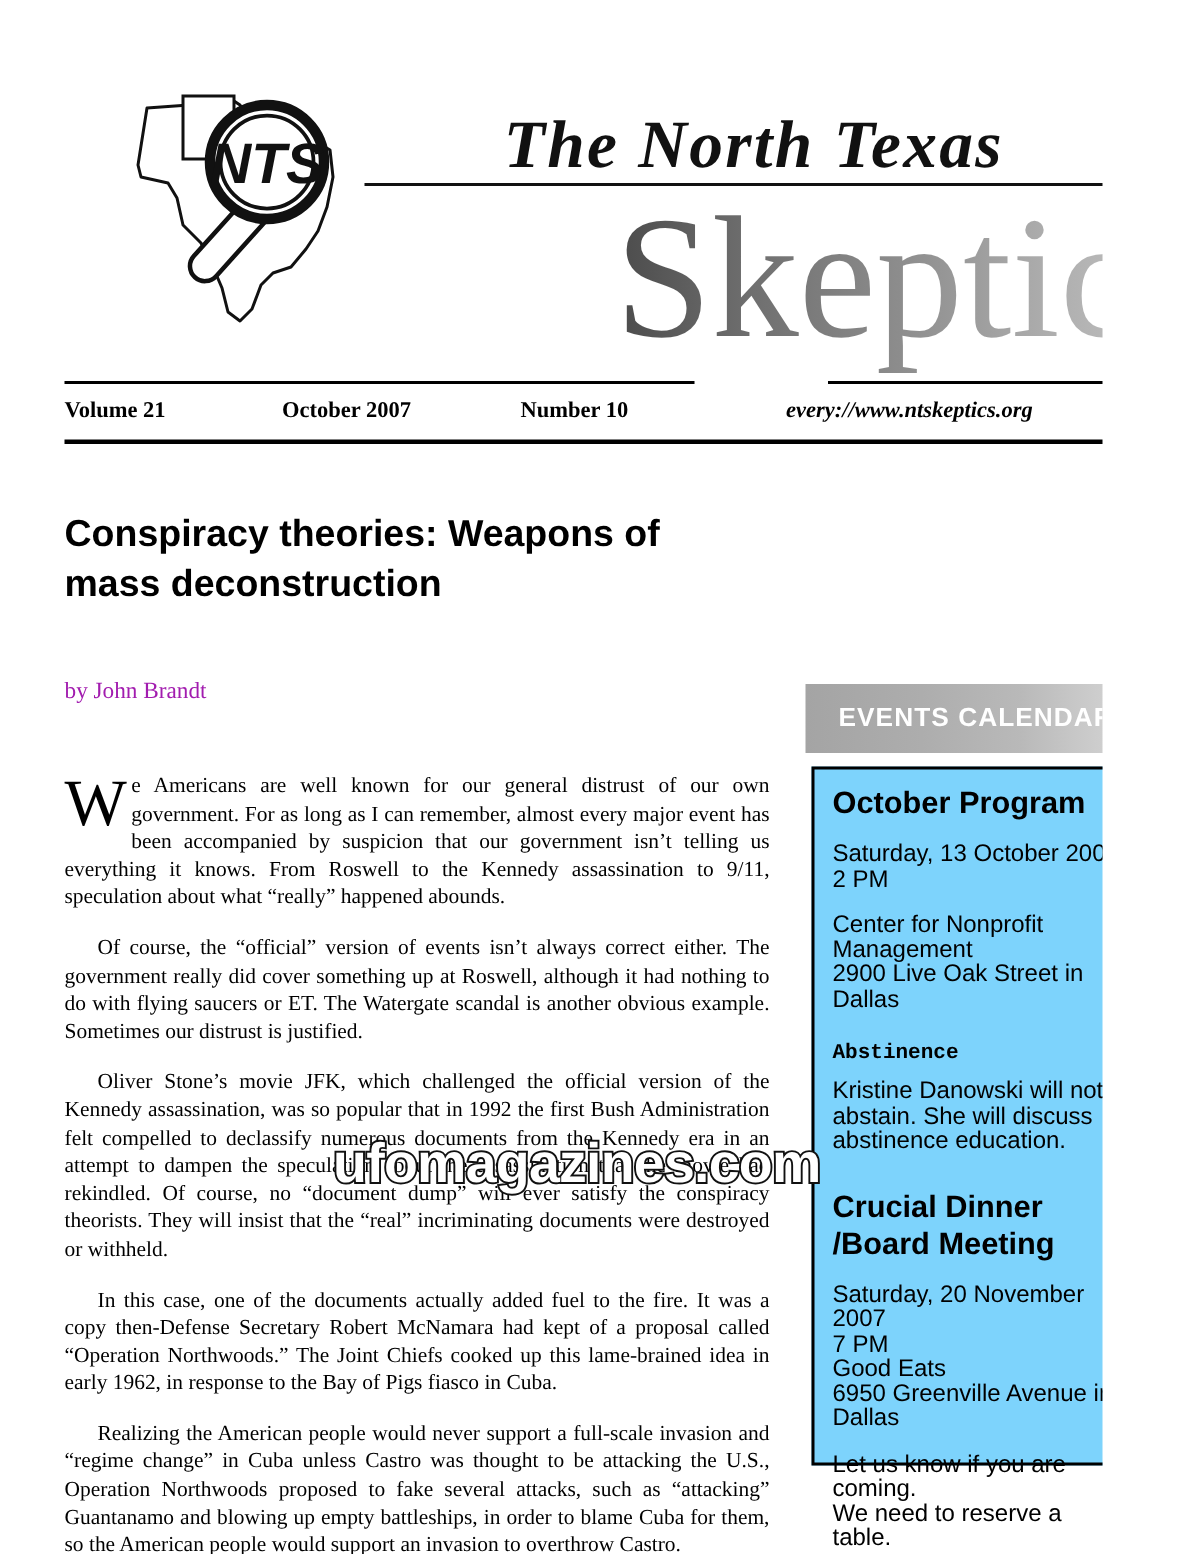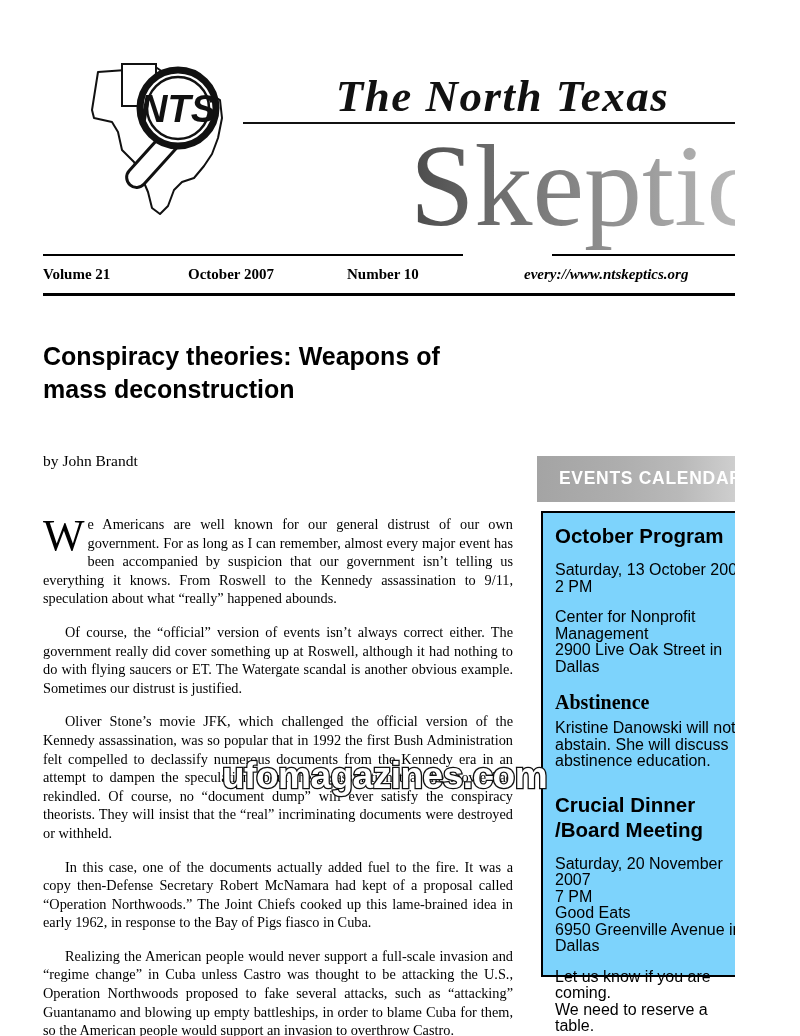--- a/index.html
+++ b/index.html
@@ -116,21 +116,21 @@
     font-weight: bold;
     font-size: 25px;
     line-height: 33px;
     color: #000;
   }
   .byline {
     position: absolute;
     left: 43px; top: 452px;
     font-family: "Liberation Serif", serif;
     font-size: 15.5px;
-    color: #000000;
+    color: #a21caf;
   }
 
   .body-col {
     position: absolute;
     left: 43px; top: 515px;
     width: 470px;
   }
   .body-col p {
     margin: 0 0 15px 0;
     font-family: "Liberation Serif", serif;
@@ -184,23 +184,23 @@
   }
   .ev-title {
     font-family: "Liberation Sans", sans-serif;
     font-weight: bold;
     font-size: 20.5px;
     line-height: 25px;
     color: #000;
     margin: 0 0 14px 0;
   }
   .ev-sub {
-    font-family: Liberation Serif, serif;
-    font-weight: bold;
-    font-size: 20px;
+    font-family: Liberation Mono, monospace;
+    font-weight: bold;
+    font-size: 14px;
     line-height: 19px;
     color: #000;
     margin: 18px 0 8px 0;
   }
   .ev-sub2 {
     font-family: "Liberation Sans", sans-serif;
     font-weight: bold;
     font-size: 20.5px;
     line-height: 25px;
     color: #000;

